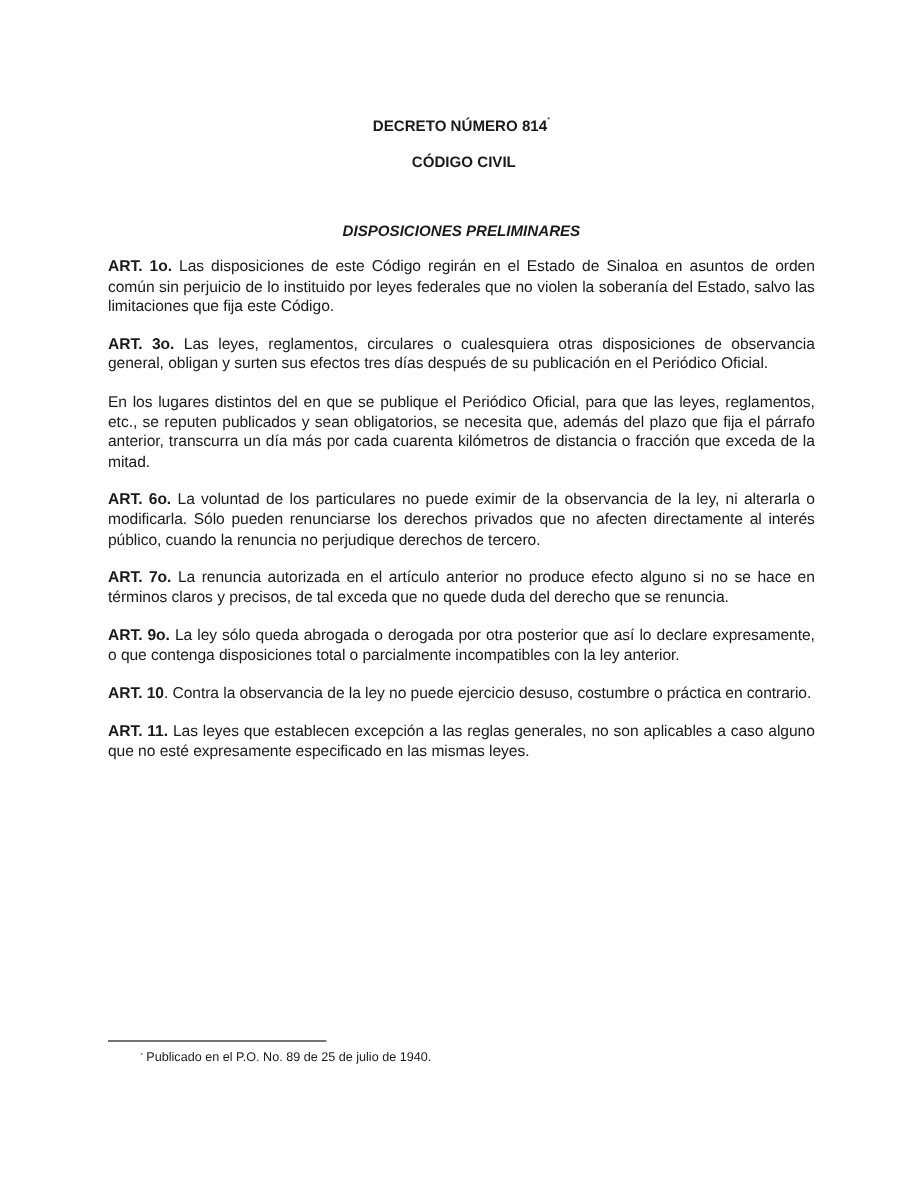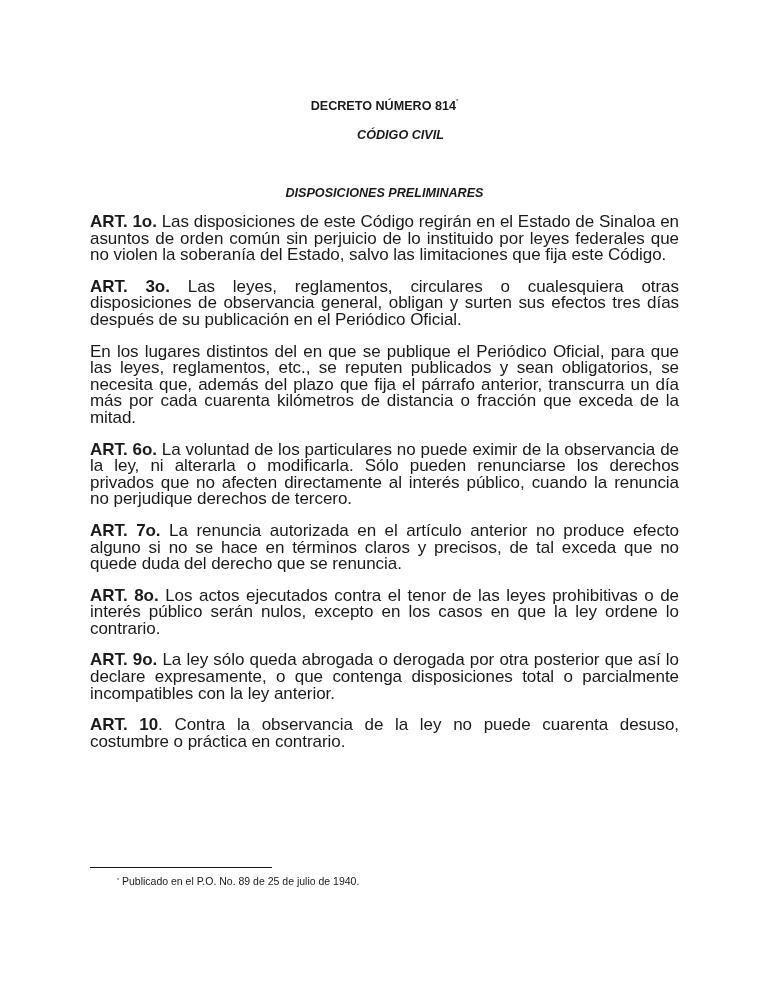--- a/index.html
+++ b/index.html
@@ -35,38 +35,37 @@
     }
     .decree-title sup {
       font-size: 6px;
       vertical-align: super;
       font-weight: normal;
       position: relative;
       top: -2px;
     }
     .code-title {
       position: absolute;
-      left: 16px; width: 589px;
+      left: 2px; width: 589px;
       top: 127px;
-      font-style: italic;
     }
     .section-title {
       position: absolute;
       left: 0; width: 589px;
       top: 185px;
       font-style: italic;
     }
     .articles {
       position: absolute;
       left: 0;
       top: 214px;
       width: 589px;
     }
     .para {
-      font-size: 17px;
+      font-size: 13px;
       line-height: 16.6px;
       text-align: justify;
       margin: 0 0 15px 0;
       letter-spacing: -0.05px;
     }
     .para b {
       font-weight: bold;
     }
     .footnote-rule {
       position: absolute;
@@ -103,20 +102,20 @@
   </div>
 
   <p class="heading section-title">DISPOSICIONES PRELIMINARES</p>
 
   <div class="articles">
     <p class="para"><b>ART. 1o.</b><span> Las disposiciones de este Código regirán en el Estado de Sinaloa en asuntos de orden común sin perjuicio de lo instituido por leyes federales que no violen la soberanía del Estado, salvo las limitaciones que fija este Código.</span></p>
     <p class="para"><b>ART. 3o.</b><span> Las leyes, reglamentos, circulares o cualesquiera otras disposiciones de observancia general, obligan y surten sus efectos tres días después de su publicación en el Periódico Oficial.</span></p>
     <p class="para"><span>En los lugares distintos del en que se publique el Periódico Oficial, para que las leyes, reglamentos, etc., se reputen publicados y sean obligatorios, se necesita que, además del plazo que fija el párrafo anterior, transcurra un día más por cada cuarenta kilómetros de distancia o fracción que exceda de la mitad.</span></p>
     <p class="para"><b>ART. 6o.</b><span> La voluntad de los particulares no puede eximir de la observancia de la ley, ni alterarla o modificarla. Sólo pueden renunciarse los derechos privados que no afecten directamente al interés público, cuando la renuncia no perjudique derechos de tercero.</span></p>
     <p class="para"><b>ART. 7o.</b><span> La renuncia autorizada en el artículo anterior no produce efecto alguno si no se hace en términos claros y precisos, de tal exceda que no quede duda del derecho que se renuncia.</span></p>
-    <p class="para"><b>ART. 8o.</b><span> Los actos ejecutados contra el tenor de las leyes prohibitivas o de interés público serán nulos, excepto en los casos en que la ley ordene lo contrario.</span></p>
     <p class="para"><b>ART. 9o.</b><span> La ley sólo queda abrogada o derogada por otra posterior que así lo declare expresamente, o que contenga disposiciones total o parcialmente incompatibles con la ley anterior.</span></p>
-    <p class="para"><b>ART. 10</b><span>. Contra la observancia de la ley no puede cuarenta desuso, costumbre o práctica en contrario.</span></p>
+    <p class="para"><b>ART. 10</b><span>. Contra la observancia de la ley no puede ejercicio desuso, costumbre o práctica en contrario.</span></p>
+    <p class="para"><b>ART. 11.</b><span> Las leyes que establecen excepción a las reglas generales, no son aplicables a caso alguno que no esté expresamente especificado en las mismas leyes.</span></p>
   </div>
 </div>
 
 <div class="footnote-rule"></div>
 <div class="footnote"><sup>*</sup><span>Publicado en el P.O. No. 89 de 25 de julio de 1940.</span></div>
 
 </body></html>

